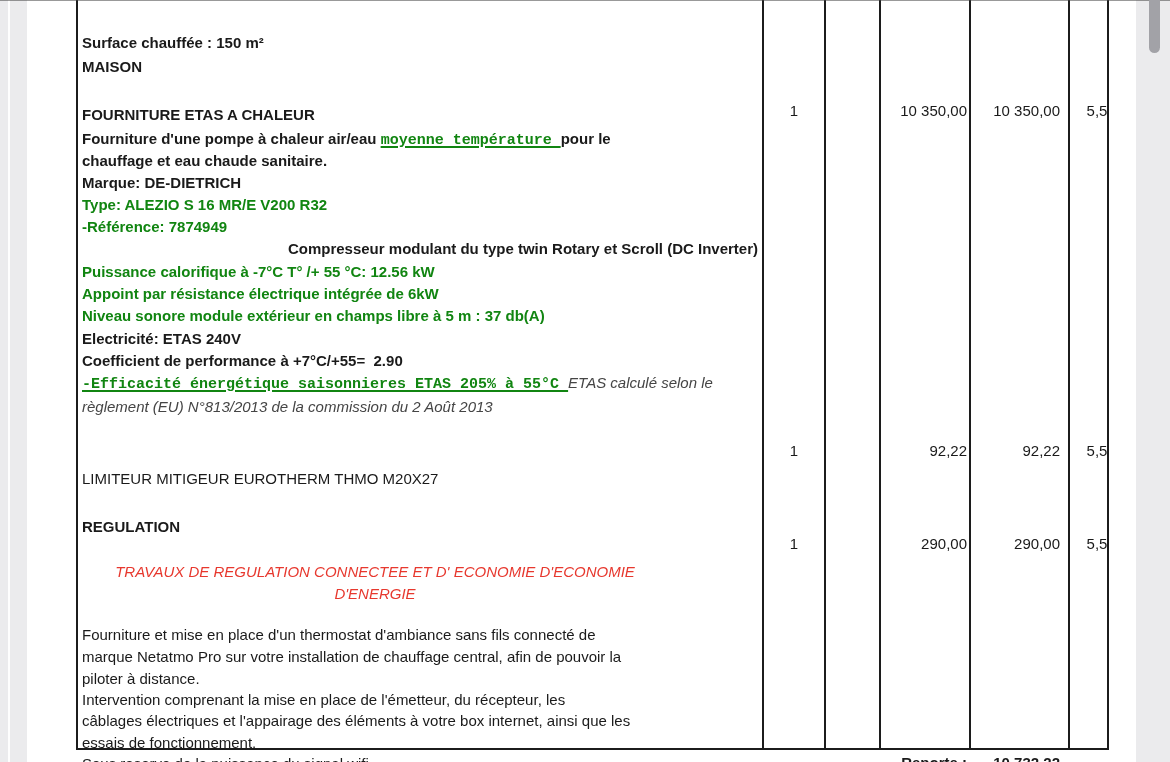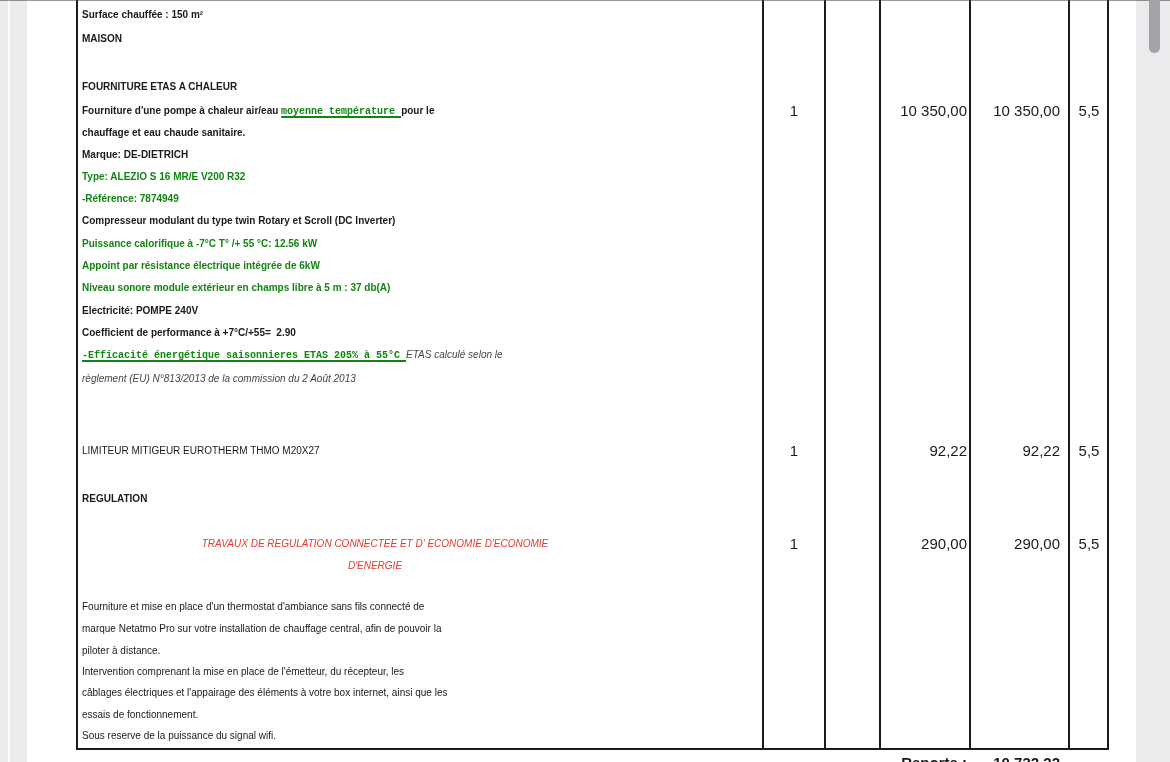--- a/index.html
+++ b/index.html
@@ -12,35 +12,35 @@
   }
   .top-edge{position:absolute;left:0;top:0;width:1170px;height:1px;background:rgba(70,70,70,.55);z-index:6;}
   .gutter-line{position:absolute;left:8px;top:0;width:2px;height:762px;background:rgba(255,255,255,.95);z-index:2;}
   .page{position:absolute;left:27px;top:0;width:1109px;height:762px;background:var(--page-bg,#fff);z-index:1;}
   .vline{position:absolute;top:0;height:749px;width:2px;background:var(--border,#1c1c1c);z-index:3;}
   .v1{left:76px;}.v2{left:762px;}.v3{left:824px;}.v4{left:879px;}
   .v5{left:969px;}.v6{left:1068px;}.v7{left:1107px;}
   .hbottom{position:absolute;left:76px;top:748px;width:1033px;height:2px;background:var(--border,#1c1c1c);z-index:3;}
   .line{
     position:absolute;left:82px;width:676px;
-    font-size:10px;line-height:22px;white-space:pre;
-    color:var(--text,#1a1a1a);z-index:2;
+    font-size:15px;line-height:22px;white-space:pre;
+    color:var(--text,#1a1a1a);z-index:2;margin-top:28px;
   }
   .line.center{left:77px;width:596px;text-align:center;}
   .s-b{font-weight:bold;}
   .s-r{font-weight:normal;}
   .s-bg{font-weight:bold;color:var(--green,#118511);}
   .s-bgu{font-weight:bold;color:var(--green,#118511);text-decoration:underline;text-decoration-thickness:2px;text-underline-offset:2px;font-family:Liberation Mono, monospace;}
   .s-ig{font-style:italic;color:var(--italic-gray,#454545);}
   .s-ri{font-style:italic;color:var(--red,#e7382e);}
   .cell{position:absolute;font-size:15px;line-height:22px;color:var(--text,#1a1a1a);z-index:2;}
   .c-qty{left:765px;width:58px;text-align:center;}
   .c-pu{left:884px;width:83px;text-align:right;}
   .c-total{left:974px;width:86px;text-align:right;}
-  .c-vat{left:1071px;width:36px;text-align:center;}
+  .c-vat{left:1071px;width:36px;text-align:center;padding-left:8px;}
   .footer-label,.footer-value{
     position:absolute;top:752px;text-align:right;
     font-size:15px;line-height:22px;font-weight:bold;color:var(--text,#1a1a1a);z-index:2;
   }
   .footer-label{left:884px;width:83px;}
   .footer-value{left:974px;width:86px;}
   .scroll-thumb{position:absolute;left:1149px;top:-8px;width:11px;height:61px;border-radius:6px;background:var(--scrollbar,#a2a2a7);z-index:7;}
 </style>
 </head>
 <body>
@@ -62,25 +62,25 @@
 
   <div id="desc-layer">
       <div class="line" style="top: 4px;"><span class="s-b">Surface chauffée : 150 m²</span></div>
       <div class="line" style="top: 28px;"><span class="s-b">MAISON</span></div>
       <div class="line" style="top: 76px;"><span class="s-b">FOURNITURE ETAS A CHALEUR</span></div>
       <div class="line" style="top: 100px;"><span class="s-b">Fourniture d'une pompe à chaleur air/eau </span><span class="s-bgu">moyenne température </span><span class="s-b">pour le</span></div>
       <div class="line" style="top: 122px;"><span class="s-b">chauffage et eau chaude sanitaire.</span></div>
       <div class="line" style="top: 144px;"><span class="s-b">Marque: DE-DIETRICH</span></div>
       <div class="line" style="top: 166px;"><span class="s-bg">Type: ALEZIO S 16 MR/E V200 R32</span></div>
       <div class="line" style="top: 188px;"><span class="s-bg">-Référence: 7874949</span></div>
-      <div class="line" style="top: 210px;"><span class="s-b">Compresseur modulant du type twin Rotary et Scroll (DC Inverter)</span></div>
+      <div class="line" style="top: 210px; text-align: right;"><span class="s-b">Compresseur modulant du type twin Rotary et Scroll (DC Inverter)</span></div>
       <div class="line" style="top: 233px;"><span class="s-bg">Puissance calorifique à -7°C T° /+ 55 °C: 12.56 kW</span></div>
       <div class="line" style="top: 255px;"><span class="s-bg">Appoint par résistance électrique intégrée de 6kW</span></div>
       <div class="line" style="top: 277px;"><span class="s-bg">Niveau sonore module extérieur en champs libre à 5 m : 37 db(A)</span></div>
-      <div class="line" style="top: 300px;"><span class="s-b">Electricité: POMPE 240V</span></div>
+      <div class="line" style="top: 300px;"><span class="s-b">Electricité: ETAS 240V</span></div>
       <div class="line" style="top: 322px;"><span class="s-b">Coefficient de performance à +7°C/+55=  2.90</span></div>
       <div class="line" style="top: 344px;"><span class="s-bgu">-Efficacité énergétique saisonnieres ETAS 205% à 55°C </span><span class="s-ig">ETAS calculé selon le</span></div>
       <div class="line" style="top: 368px;"><span class="s-ig">règlement (EU) N°813/2013 de la commission du 2 Août 2013</span></div>
       <div class="line" style="top: 440px;"><span class="s-r">LIMITEUR MITIGEUR EUROTHERM THMO M20X27</span></div>
       <div class="line" style="top: 488px;"><span class="s-b">REGULATION</span></div>
       <div class="line center" style="top: 533px;"><span class="s-ri">TRAVAUX DE REGULATION CONNECTEE ET D' ECONOMIE D'ECONOMIE</span></div>
       <div class="line center" style="top: 555px;"><span class="s-ri">D'ENERGIE</span></div>
       <div class="line" style="top: 596px;"><span class="s-r">Fourniture et mise en place d'un thermostat d'ambiance sans fils connecté de</span></div>
       <div class="line" style="top: 618px;"><span class="s-r">marque Netatmo Pro sur votre installation de chauffage central, afin de pouvoir la</span></div>
       <div class="line" style="top: 640px;"><span class="s-r">piloter à distance.</span></div>

